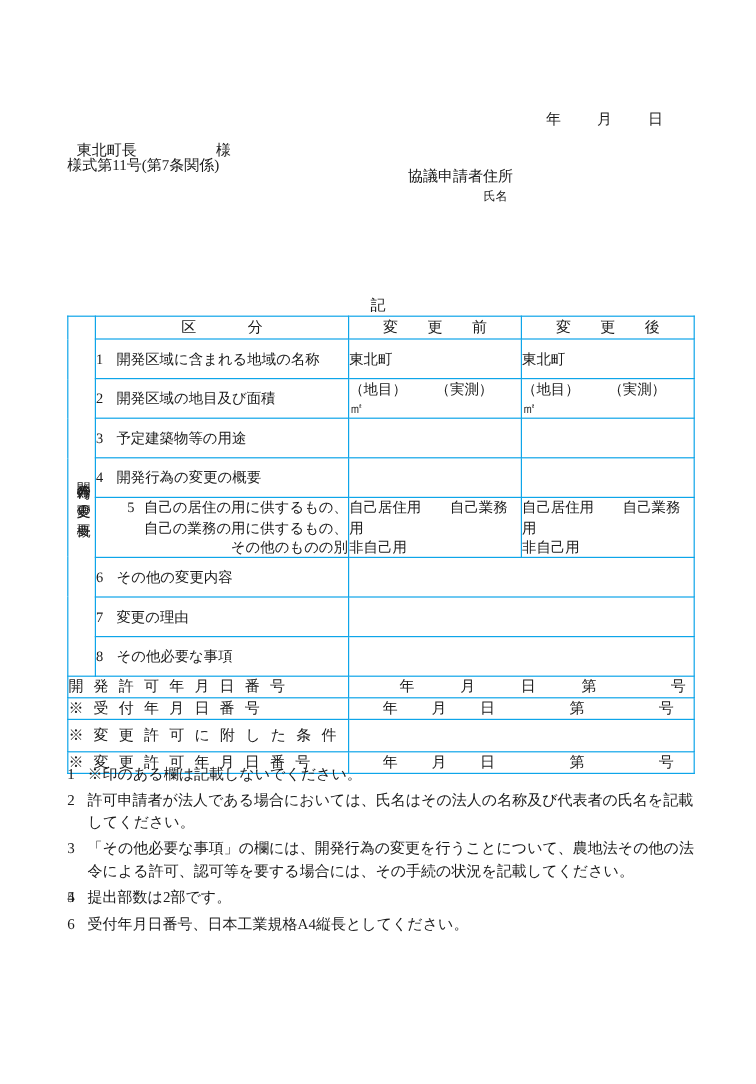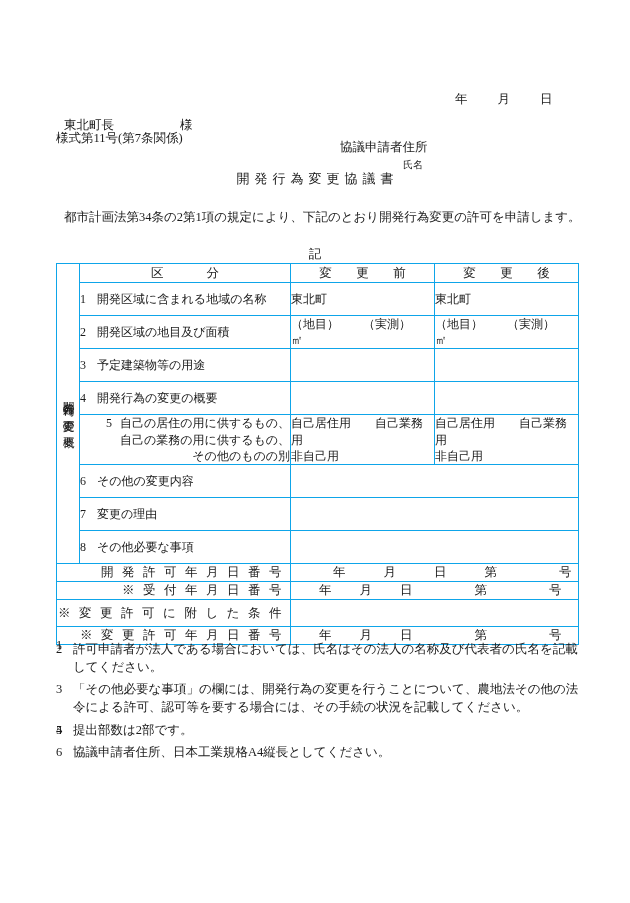--- a/index.html
+++ b/index.html
@@ -167,21 +167,21 @@
 
   .val-cell {
     padding: 4px 6px;
     vertical-align: top;
     font-size: 12px;
   }
   .val-cell.mid { vertical-align: middle; }
 
   
   .spread-label {
-    text-align: right;
+    text-align: left;
     font-size: 12.5px;
     letter-spacing: 8.5px;
     padding: 3px 0 3px 6px;
     height: 17px;
     white-space: nowrap;
   }
   .spread-value {
     font-size: 12.5px;
     padding: 3px 0;
     height: 17px;
@@ -239,23 +239,21 @@
     <span>年</span><span class="date-gap-1"></span><span>月</span><span class="date-gap-2"></span><span>日</span>
   </div>
 
   <div class="addressee">
     <span>東北町長</span><span class="hon">様</span>
   </div>
 
   <div class="applicant-addr">協議申請者住所</div>
   <div class="applicant-name">氏名</div>
 
-  <div class="doc-title">開発行為変更協議書</div>
-
-  <div class="lead">都市計画法第34条の2第1項の規定により、下記のとおり開発行為変更の許可を申請します。</div>
+
 
   <div class="ki-mark">記</div>
 
   <table class="form-table">
     <colgroup>
       <col style="width:23px">
       <col style="width:211px">
       <col style="width:144px">
       <col style="width:144px">
     </colgroup>
@@ -361,32 +359,32 @@
         <td class="spread-value v2" colspan="2">
           <span class="pad-a"></span><span>年</span><span class="g1"></span><span>月</span><span class="g2"></span><span>日</span><span class="g3"></span><span>第</span><span class="g4"></span><span>号</span>
         </td>
       </tr>
     </tbody>
   </table>
 
   <div class="remarks">
 
     <div class="note">
-      <span class="n">1</span>
+      <span class="n">1</span><span>※印のある欄は記載しないでください。</span>
     </div>
     <div class="note">
       <span class="n">2</span><span>許可申請者が法人である場合においては、氏名はその法人の名称及び代表者の氏名を記載してください。</span>
     </div>
     <div class="note">
       <span class="n">3</span><span>「その他必要な事項」の欄には、開発行為の変更を行うことについて、農地法その他の法令による許可、認可等を要する場合には、その手続の状況を記載してください。</span>
     </div>
     <div class="note">
       <span class="n">4</span>
     </div>
     <div class="note">
       <span class="n">5</span><span>提出部数は2部です。</span>
     </div>
     <div class="note">
-      <span class="n">6</span><span>協議申請者住所、日本工業規格A4縦長としてください。</span>
+      <span class="n">6</span><span>受付年月日番号、日本工業規格A4縦長としてください。</span>
     </div>
   </div>
 
 </div>
 
 </body></html>

